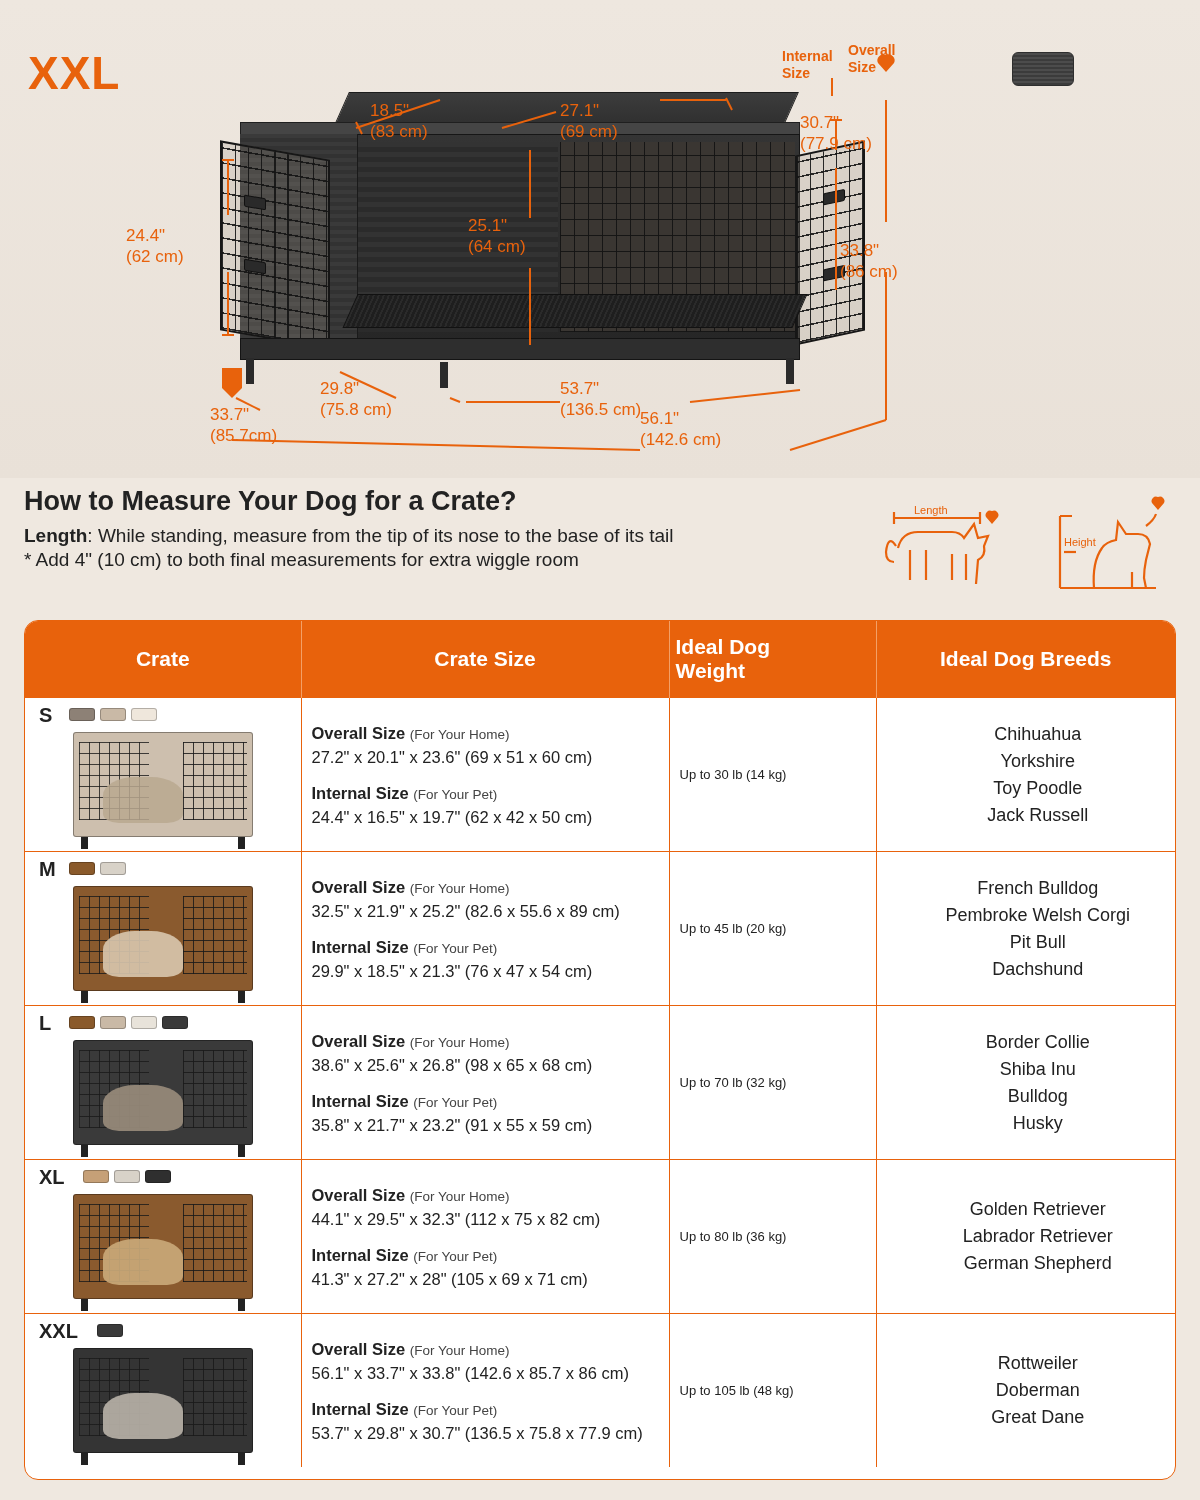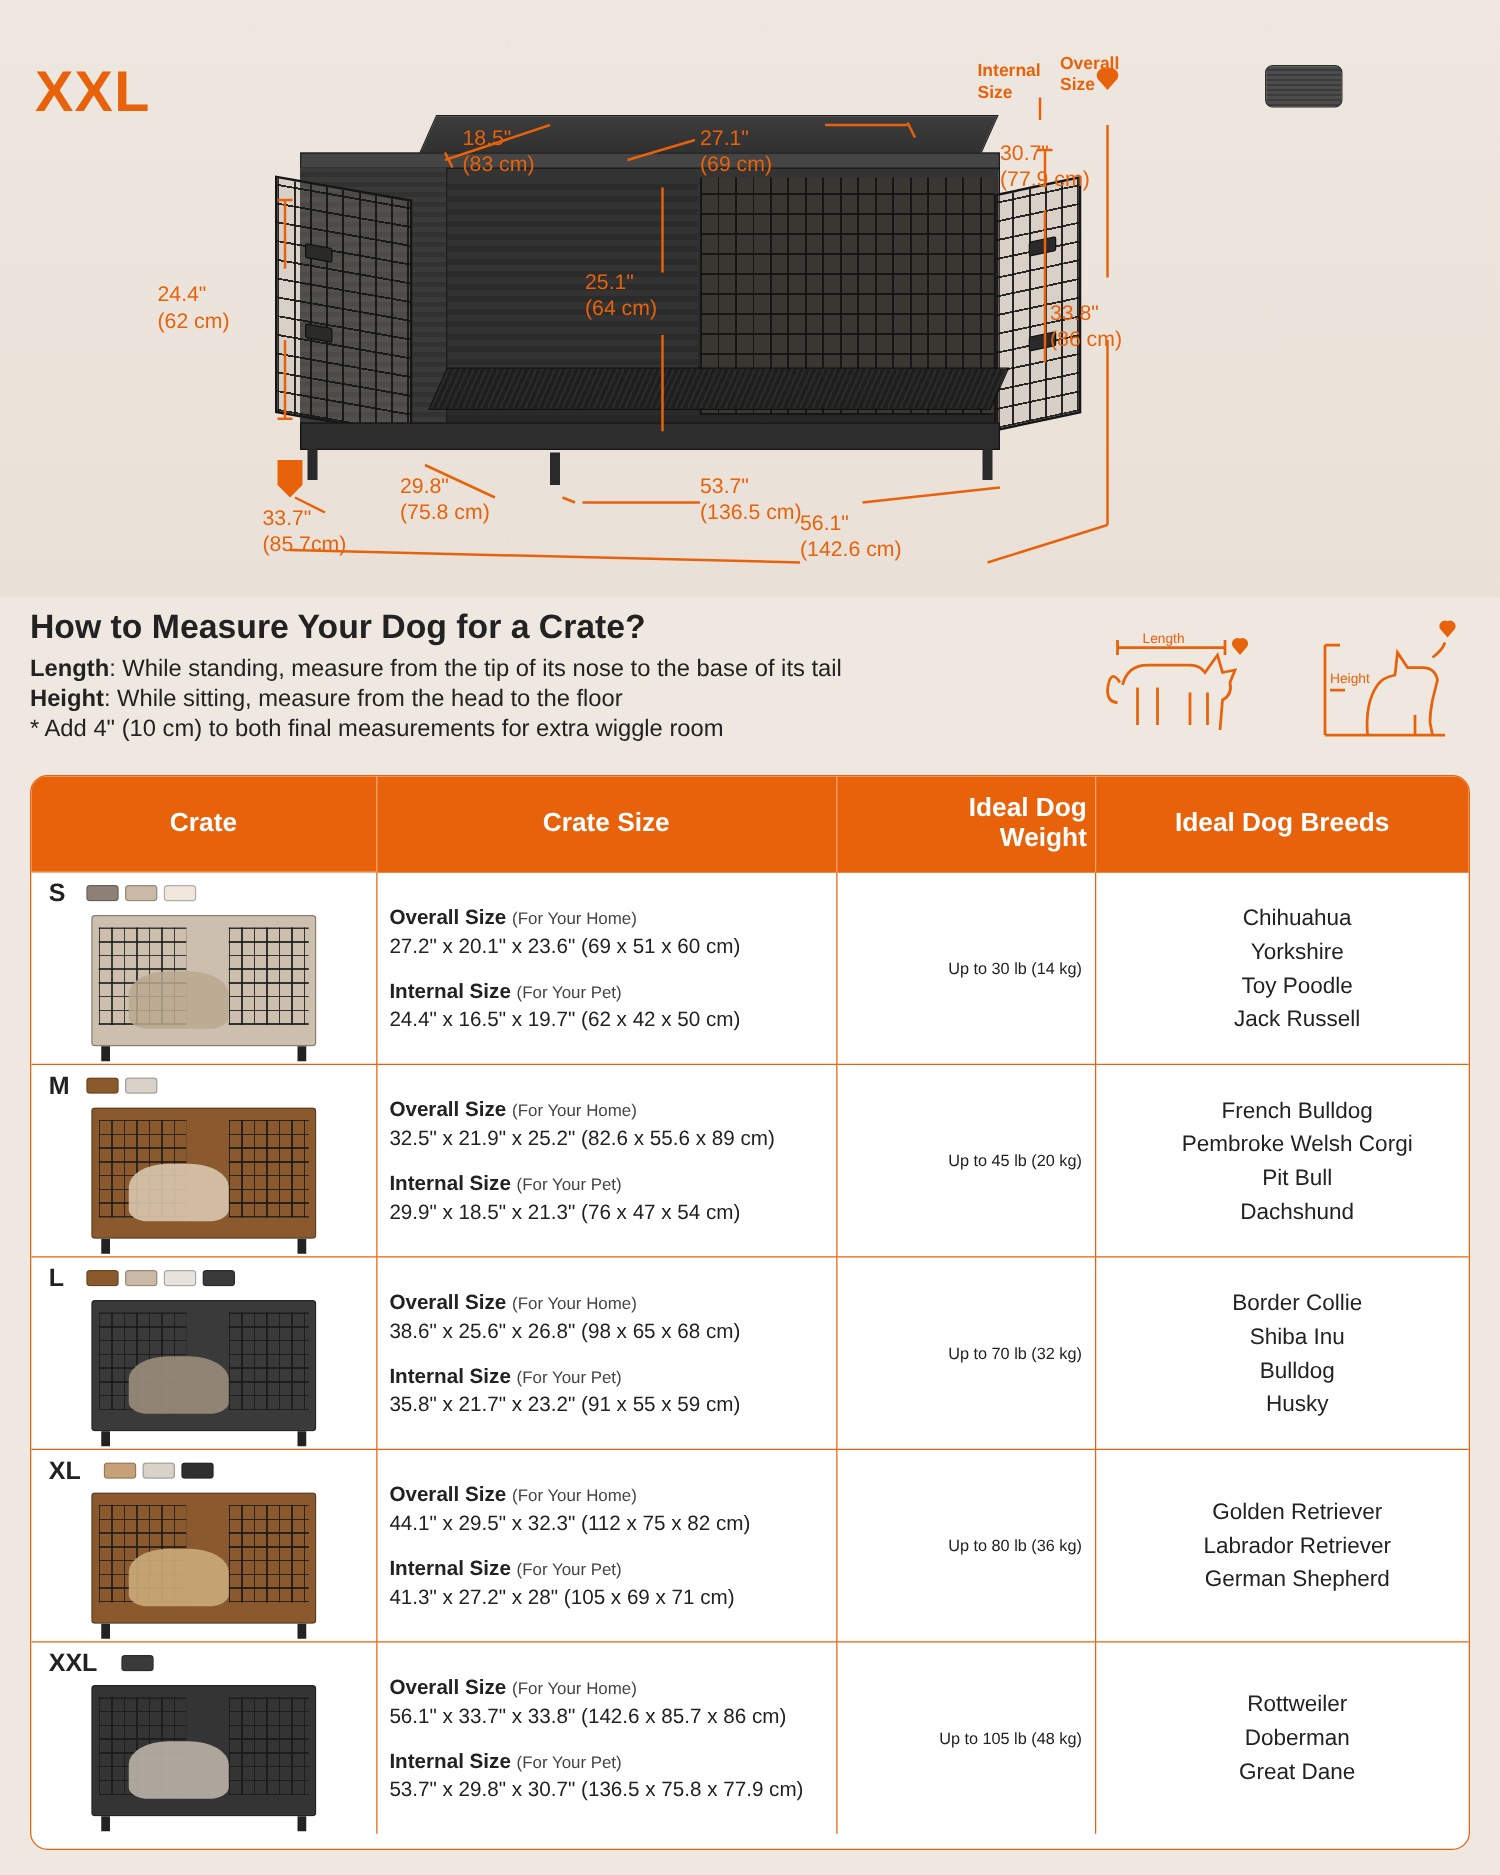--- a/index.html
+++ b/index.html
@@ -125,21 +125,21 @@
   tbody td {
     border:1px solid #e8620c; vertical-align:middle; padding:8px 10px;
     font-size:16.5px; color:#222;
   }
   tbody tr td:first-child { border-left:none; }
   tbody tr td:last-child { border-right:none; }
   tbody tr:last-child td { border-bottom:none; }
 
   .col1 { width:24%; position:relative; }
   .col2 { width:32%; }
-  .col3 { width:18%; text-align:right; }
+  .col3 { width:18%; text-align:left; }
   .col4 { width:26%;text-align:center; }
 
   .size-label { position:absolute; left:14px; top:6px; font-size:20px; font-weight:bold; color:#222; }
   .swatches { position:absolute; left:44px; top:10px; display:flex; gap:5px; }
   .sw { width:26px; height:13px; border-radius:3px; border:1px solid rgba(0,0,0,.25); }
   .thumb {
     margin:26px auto 6px auto; width:180px; height:105px; position:relative;
   }
   .thumb .box {
     position:absolute; inset:0; border-radius:3px;
@@ -286,23 +286,20 @@
     </div>
     <div class="dimtext small" style="left:848px; top:42px; width:86px; line-height:17px;">
       <span>Overall</span><br><span>Size</span>
     </div>
   </div>
 
   <div class="measure">
     <h2>How to Measure Your Dog for a Crate?</h2>
     <p>
       <b>Length</b><span>: While standing, measure from the tip of its nose to the base of its tail</span>
-    </p>
-    <p>
-      <b>Height</b><span>: While sitting, measure from the head to the floor</span>
     </p>
     <p>* Add 4" (10 cm) to both final measurements for extra wiggle room</p>
   </div>
 
   <svg class="dogicons" viewBox="0 0 290 120">
     <g stroke="#e8620c" stroke-width="2.2" fill="none">
 
       <path d="M18 60 q4 -16 20 -16 h34 q8 0 12 6 l10 -14 l4 14 l10 -2 l-4 10 q2 10 -6 14 l-2 24 M30 62 v30 M46 62 v30 M72 66 v26 M86 66 v26 M16 58 q-8 -12 -10 6 q0 10 8 10"></path>
       <path d="M14 30 h86"></path>
       <path d="M14 24 v12 M100 24 v12"></path>

